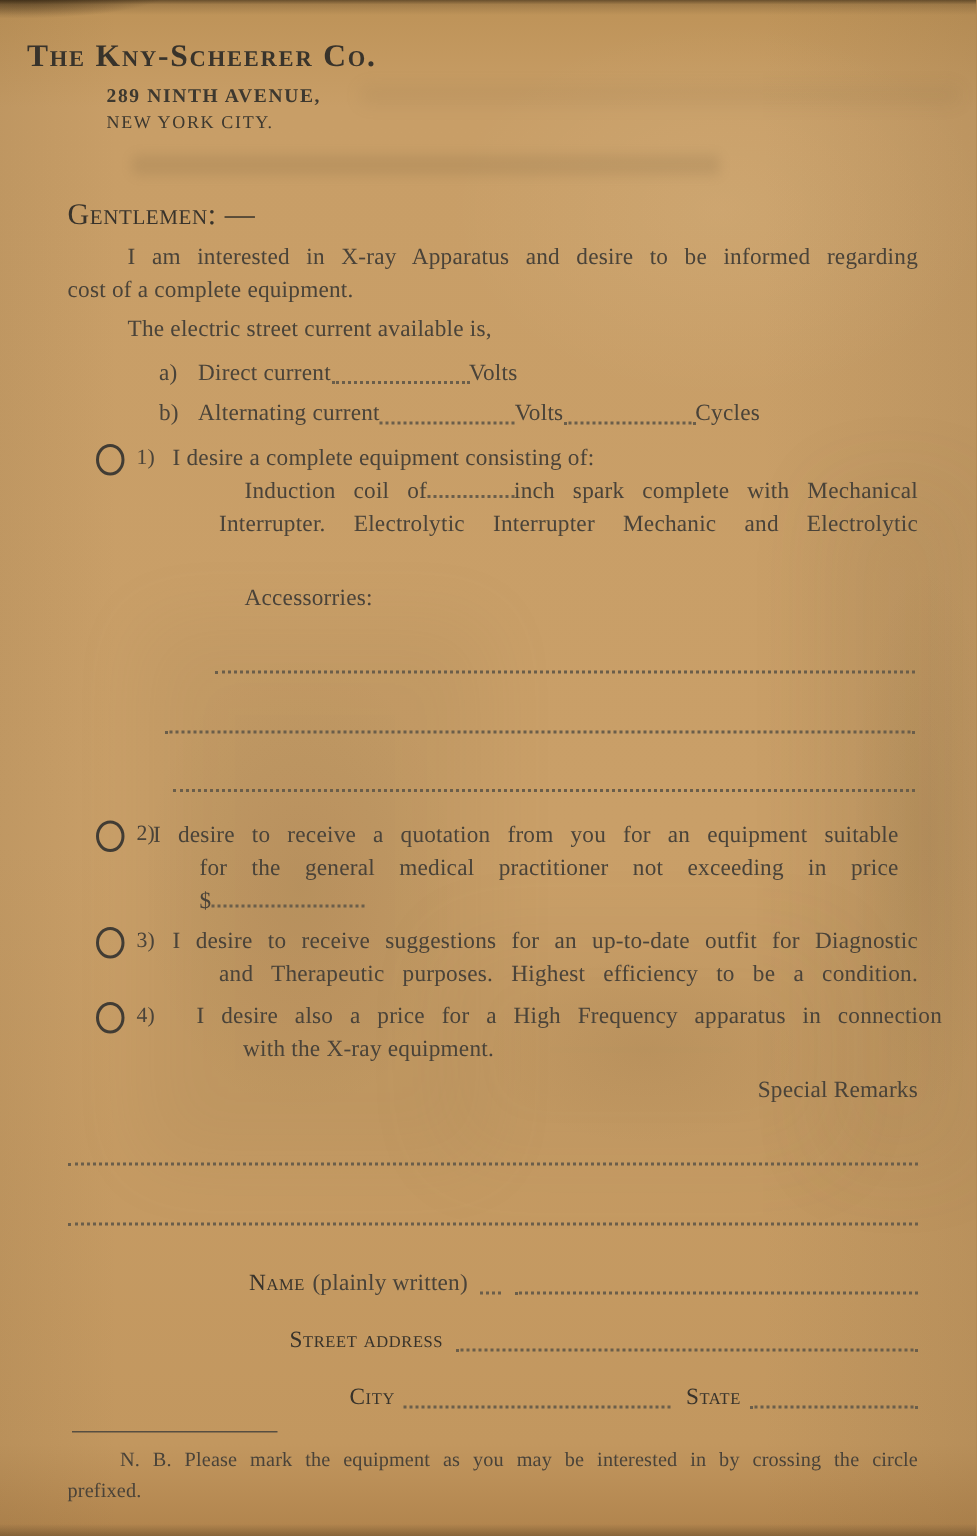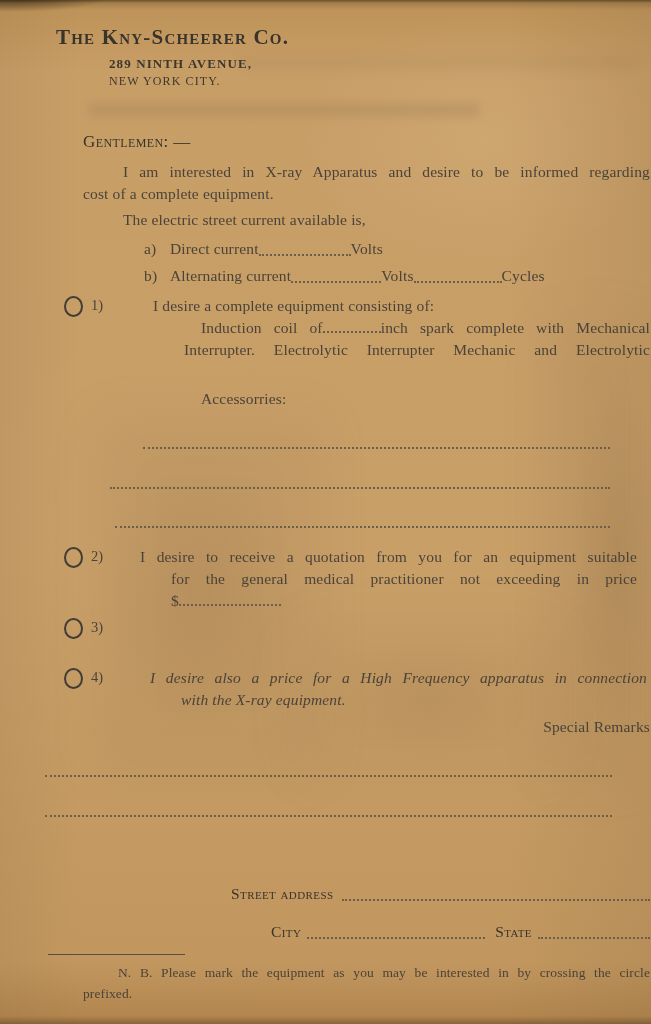--- a/index.html
+++ b/index.html
@@ -19,21 +19,21 @@
   }
   
   .page::before{
     content:"";position:absolute;inset:0;pointer-events:none;
     background:
       radial-gradient(ellipse 150px 220px at 200px 590px, rgba(95,72,42,.10), transparent 70%),
       radial-gradient(ellipse 70px 260px at 618px 560px, rgba(95,72,42,.10), transparent 70%),
       radial-gradient(ellipse 150px 90px at 430px 700px, rgba(95,72,42,.08), transparent 70%),
       radial-gradient(ellipse 260px 180px at 480px 140px, rgba(255,238,200,.09), transparent 70%);
   }
-  .abs{position:absolute;margin-left:38px;}
+  .abs{position:absolute;}
   .body-text{font-size:15.5px;line-height:22px;letter-spacing:.15px;}
   .jl{text-align:justify;text-align-last:justify;}
   .leader{display:inline-block;height:2px;border-bottom:2px dotted var(--dots);vertical-align:baseline;}
   .dotline{position:absolute;height:0;border-bottom:2px dotted var(--dots);}
   .frow{display:flex;align-items:flex-end;}
   .frow .txt{white-space:nowrap;}
   .fleader{border-bottom:2px dotted var(--dots);margin-bottom:4px;}
   .circle{
     position:absolute;left:64px;width:15px;height:17px;
     border:2.4px solid #413c34;border-radius:50%;
@@ -46,21 +46,21 @@
   .edge-bottom{position:absolute;left:0;bottom:0;right:0;height:8px;pointer-events:none;
     background:linear-gradient(0deg, rgba(50,36,18,.32), rgba(50,36,18,0));}
   .corner-tl{position:absolute;left:-8px;top:-8px;width:130px;height:22px;pointer-events:none;
     background:radial-gradient(ellipse at 15% 10%, rgba(30,20,8,.7), transparent 65%);}
   .company{
     font-size:21px;font-weight:700;letter-spacing:1.2px;color:var(--ink-dark);
     font-variant:small-caps;
   }
   .addr1{font-size:13px;font-weight:700;letter-spacing:1.1px;color:#3d382f;}
   .addr2{font-size:12px;font-weight:400;letter-spacing:1.1px;color:#3d382f;}
-  .salut{font-size:17px;letter-spacing:.4px;font-variant:small-caps;color:var(--ink-dark);}
+  .salut{font-size:20px;letter-spacing:.4px;font-variant:small-caps;color:var(--ink-dark);}
   .footnote{font-size:13.5px;line-height:21px;letter-spacing:.1px;}
   .rule{position:absolute;height:0;border-top:1.5px solid #574e41;}
   .sig-label{font-variant:small-caps;letter-spacing:.4px;color:var(--ink-dark);}
 </style>
 </head>
 <body>
 
 <div class="page">
 
   <div class="abs company" style="left:18px;top:25px;">The Kny-Scheerer Co.</div>
@@ -116,36 +116,46 @@
   <div class="circle" style="top:547px;"></div>
   <div class="onum" style="top:548px;">2)</div>
   <div class="abs body-text" style="left:102px;top:546px;width:497px;">
     <div class="jl">I desire to receive a quotation from you for an equipment suitable</div>
     <div class="jl" style="padding-left:31px;">for the general medical practitioner not exceeding in price</div>
     <div style="padding-left:31px;"><span>$</span><span class="leader" style="width:102px;"></span></div>
   </div>
 
   <div class="circle" style="top:618px;"></div>
   <div class="onum" style="top:619px;">3)</div>
+  <div class="abs body-text" style="left:115px;top:617px;width:497px;">
+    <div class="jl">I desire to receive suggestions for an up-to-date outfit for Diagnostic</div>
+    <div class="jl" style="padding-left:31px;">and Therapeutic purposes.  Highest efficiency to be a condition.</div>
+  </div>
 
   <div class="circle" style="top:668px;"></div>
   <div class="onum" style="top:669px;">4)</div>
-  <div class="abs body-text" style="left:112px;top:667px;width:497px;font-style:italic;">
+  <div class="abs body-text" style="left:131px;top:667px;width:497px;">
     <div class="jl">I desire also a price for a High Frequency apparatus in connection</div>
     <div style="padding-left:31px;">with the X-ray equipment.</div>
   </div>
 
   <div class="abs body-text frow" style="left:92px;top:716px;width:520px;flex-direction:column;">
     <span class="txt">Special Remarks</span>
     <span class="fleader" style="flex:1;margin-left:6px;"></span>
   </div>
 
   <div class="dotline" style="left:45px;top:775px;width:567px;"></div>
   <div class="dotline" style="left:45px;top:815px;width:567px;"></div>
 
+  <div class="abs body-text frow" style="left:166px;top:845px;width:446px;">
+    <span class="txt sig-label">Name</span>
+    <span class="txt" style="margin-left:5px;">(plainly written)</span>
+    <span class="fleader" style="width:14px;margin-left:8px;"></span>
+    <span class="fleader" style="flex:1;margin-left:9px;"></span>
+  </div>
 
   <div class="abs body-text frow" style="left:193px;top:883px;width:419px;">
     <span class="txt sig-label">Street address</span>
     <span class="fleader" style="flex:1;margin-left:9px;"></span>
   </div>
 
   <div class="abs body-text frow" style="left:233px;top:921px;width:379px;">
     <span class="txt sig-label">City</span>
     <span class="fleader" style="width:178px;margin-left:6px;"></span>
     <span class="txt sig-label" style="margin-left:10px;">State</span>

